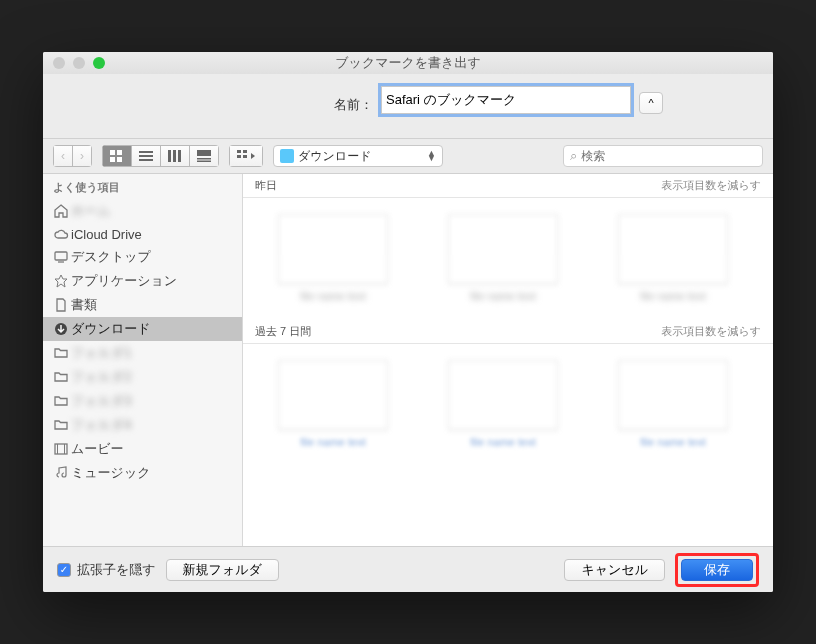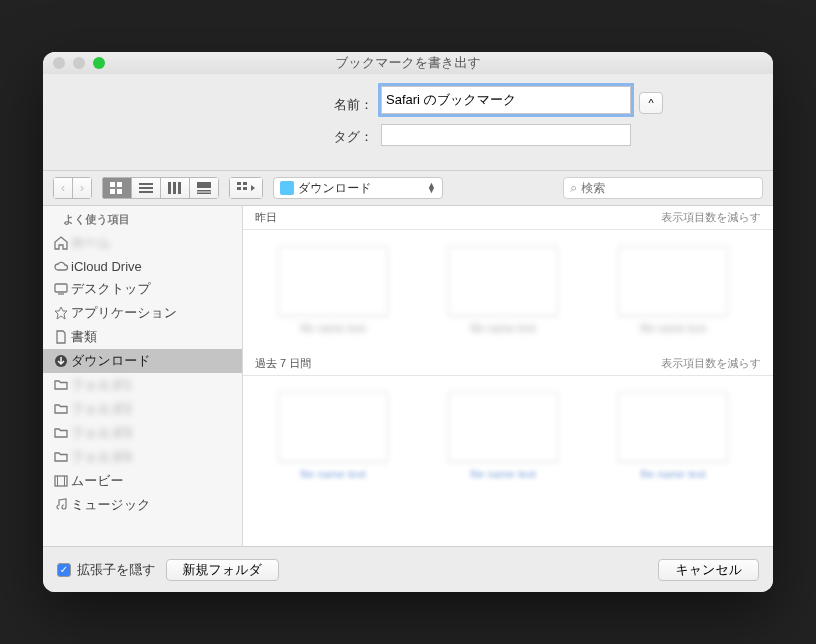--- a/index.html
+++ b/index.html
@@ -11,21 +11,21 @@
   display: flex;
   align-items: center;
   justify-content: center;
   width: 816px;
   height: 644px;
 }
 .window {
   width: 730px;
   height: 540px;
   background: #ececec;
-  border-radius: 12px;
+  border-radius: 2px;
   box-shadow: 0 20px 60px rgba(0,0,0,0.5);
   display: flex;
   flex-direction: column;
   overflow: hidden;
 }
 .titlebar {
   height: 22px;
   display: flex;
   align-items: center;
   position: relative;
@@ -174,21 +174,21 @@
   background: #fff;
   overflow: hidden;
 }
 .sidebar {
   width: 200px;
   border-right: 1px solid #d8d8d8;
   background: #f6f6f6;
   overflow: hidden;
 }
 .sb-header {
-  padding: 6px 20px 4px;
+  padding: 6px 10px 4px;
   font-size: 11px;
   color: #777;
   font-weight: 600;
 }
 .sb-item {
   display: flex;
   align-items: center;
   padding: 3px 10px;
   gap: 0;
   color: #444;
@@ -315,25 +315,20 @@
       <span class="g"></span>
     </div>
     <div class="title">ブックマークを書き出す</div>
   </div>
 
   <div class="header">
     <div class="field-row">
       <span class="field-label">名前：</span>
       <input class="name-input" value="Safari のブックマーク" style="">
       <button class="expand-btn">^</button>
-    </div>
-    <div class="field-row">
-      <span class="field-label">タグ：</span>
-      <input class="tag-input" value="" style="">
-      <span class="spacer24"></span>
     </div>
   </div>
 
   <div class="toolbar">
     <div class="seg nav disabled">
       <button>‹</button>
       <button>›</button>
     </div>
     <div class="seg">
       <button class="active">
@@ -535,15 +530,18 @@
   </div>
 
   <div class="footer">
     <label class="ckrow">
       <span class="ck">✓</span>
       <span>拡張子を隠す</span>
     </label>
     <button class="btn">新規フォルダ</button>
     <span class="push"></span>
     <button class="btn">キャンセル</button>
+    <span class="highlight-save">
+      <button class="btn primary">保存</button>
+    </span>
   </div>
 
 </div>
 
 </body></html>

